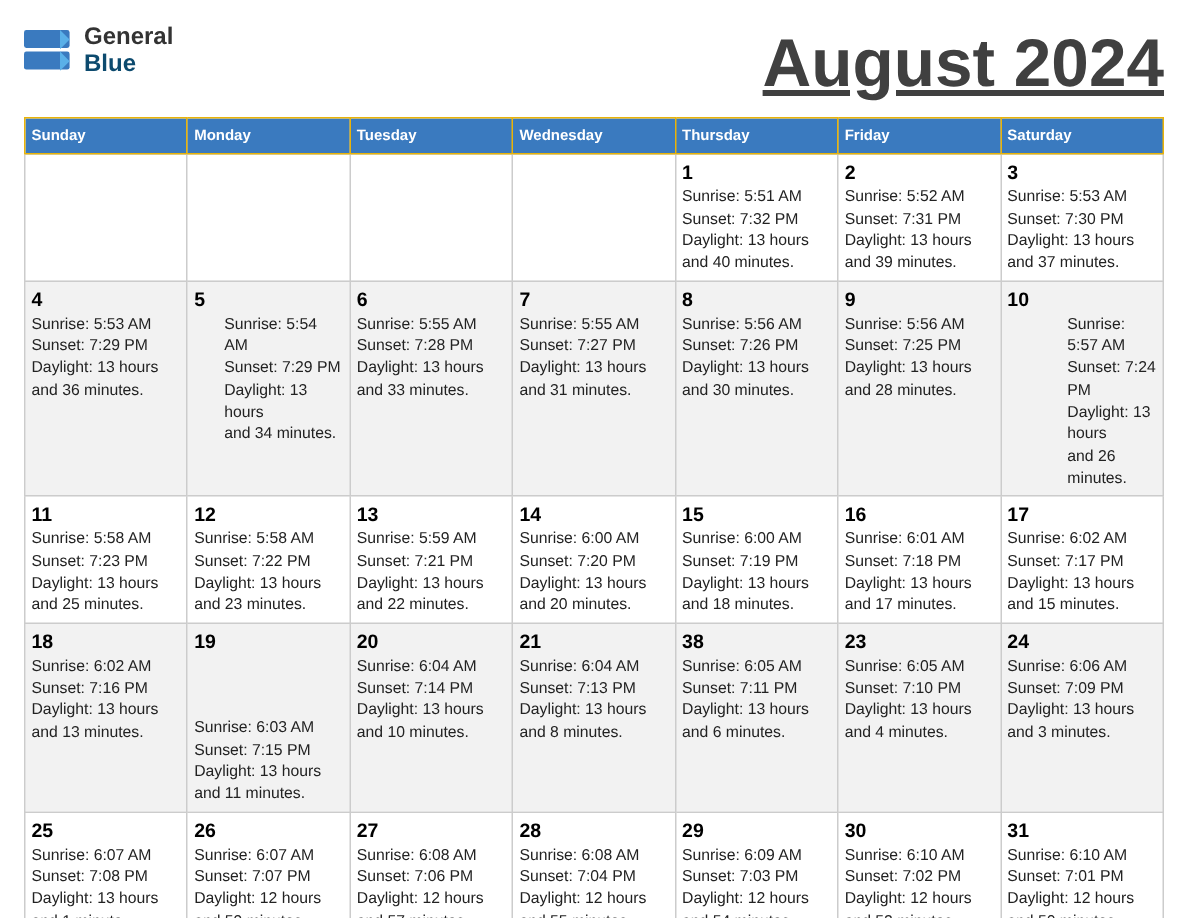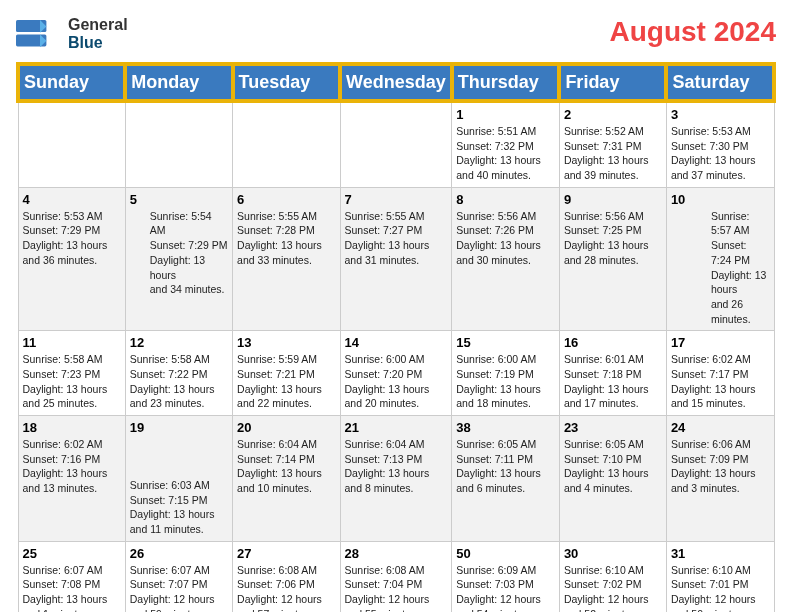--- a/index.html
+++ b/index.html
@@ -12,51 +12,52 @@
     }
     .header {
       display: flex;
       justify-content: space-between;
       align-items: flex-start;
       margin-bottom: 10px;
     }
     .logo {
       display: flex;
       align-items: center;
-      gap: 20px;
+      gap: 8px;
     }
     .logo-icon {
       width: 32px;
       height: 28px;
     }
     .title-block {
       text-align: right;
     }
     .month-title {
-      font-size: 28px;
+      font-size: 45px;
       font-weight: bold;
-      color: #ef4444;
+      color: #404040;
+      text-decoration: underline;
     }
     .subtitle {
       font-size: 15px;
       color: #555;
       font-weight: bold;
     }
     table {
       width: 100%;
       border-collapse: collapse;
       font-size: 11px;
     }
     thead tr th {
       background-color: #3a7abf;
       color: #fff;
       padding: 6px 4px;
       text-align: left;
-      font-size: 18px;
-      border: 4px solid #eab308;
+      font-size: 10px;
+      border: 1px solid #eab308;
     }
     tbody tr td {
       border: 1px solid #ccc;
       padding: 4px;
       vertical-align: top;
       height: 80px;
       width: calc(100% / 7);
     }
     tbody tr:nth-child(odd) td {
       background-color: #fff;
@@ -316,21 +317,21 @@
 and 57 minutes.</div>
         </td>
         <td>
           <span class="day-num">28</span>
           <div class="day-info" style="white-space: pre-line;">Sunrise: 6:08 AM
 Sunset: 7:04 PM
 Daylight: 12 hours
 and 55 minutes.</div>
         </td>
         <td>
-          <span class="day-num">50</span>
+          <span class="day-num">29</span>
           <div class="day-info" style="white-space: pre-line;">Sunrise: 6:09 AM
 Sunset: 7:03 PM
 Daylight: 12 hours
 and 54 minutes.</div>
         </td>
         <td>
           <span class="day-num">30</span>
           <div class="day-info" style="white-space: pre-line;">Sunrise: 6:10 AM
 Sunset: 7:02 PM
 Daylight: 12 hours

